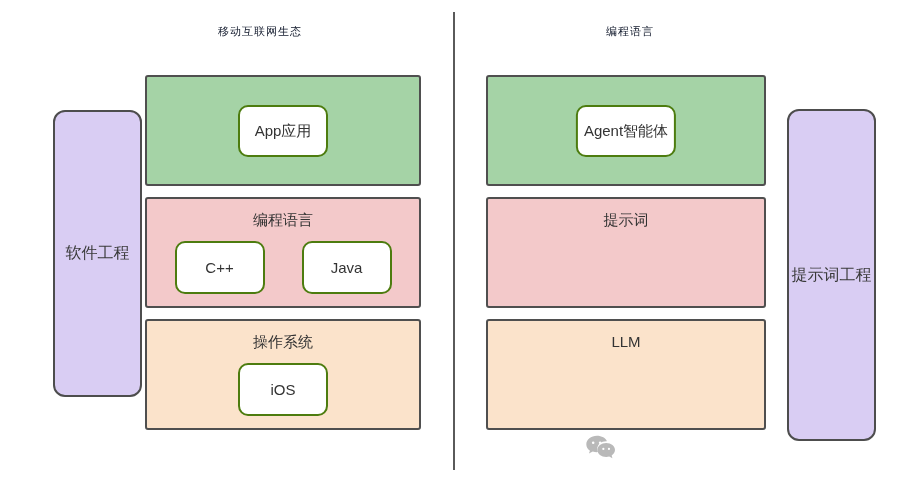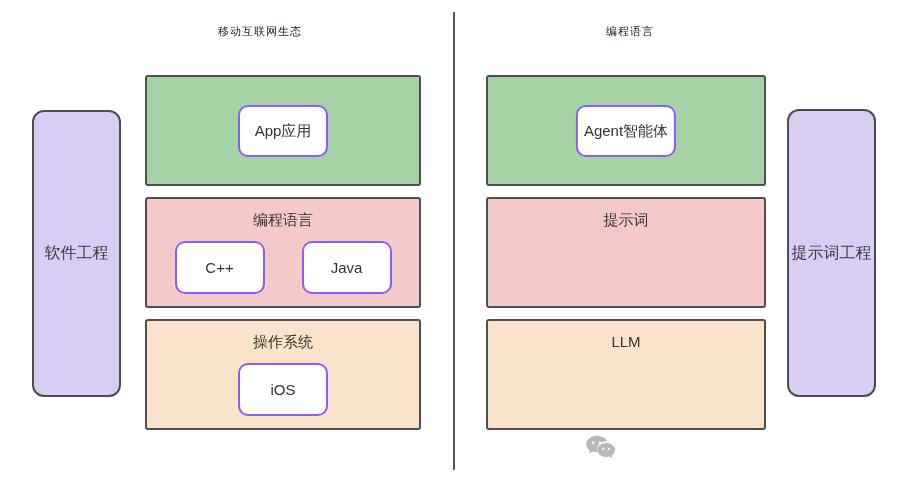--- a/index.html
+++ b/index.html
@@ -32,22 +32,22 @@
   .side-box {
     position: absolute;
     width: 89px; height: 287px;
     background: #d9cdf3;
     border: 2px solid #4d4d4d;
     border-radius: 12px;
     display: flex; align-items: center; justify-content: center;
     font-size: 16px;
     box-sizing: border-box;
   }
-  .side-box.left  { left: 32px;  top: 110px; font-family: Liberation Mono, monospace; }
-  .side-box.right { left: 787px; top: 109px; height: 288px; }
+  .side-box.left  { left: 53px;  top: 110px; font-family: Liberation Mono, monospace; }
+  .side-box.right { left: 787px; top: 109px; height: 332px; }
   .section {
     position: absolute;
     border: 2px solid #4f4f4f;
     border-radius: 3px;
     box-sizing: border-box;
   }
   .stack-left  .section { left: 145px; width: 276px; }
   .stack-right .section { left: 486px; width: 280px; }
   .section.row1 { top: 75px;  height: 111px; background: #a5d3a6; }
   .section.row2 { top: 197px; height: 111px; background: #f3c9ca; }
@@ -56,21 +56,21 @@
     position: absolute;
     top: 12px; left: 0;
     width: 100%;
     text-align: center;
     font-size: 15px;
     color: #333333;
   }
   .chip {
     min-width: 90px; height: 53px;
     background: #ffffff;
-    border: 2px solid #8b5cf6;
+    border: 2px solid #4d7c0f;
     border-radius: 10px;
     display: flex; align-items: center; justify-content: center;
     font-size: 15px;
     color: #333333;
     box-sizing: border-box;
     padding: 0 6px;
   }
   .chip.single {
     position: absolute;
     top: 28px; left: 50%;

